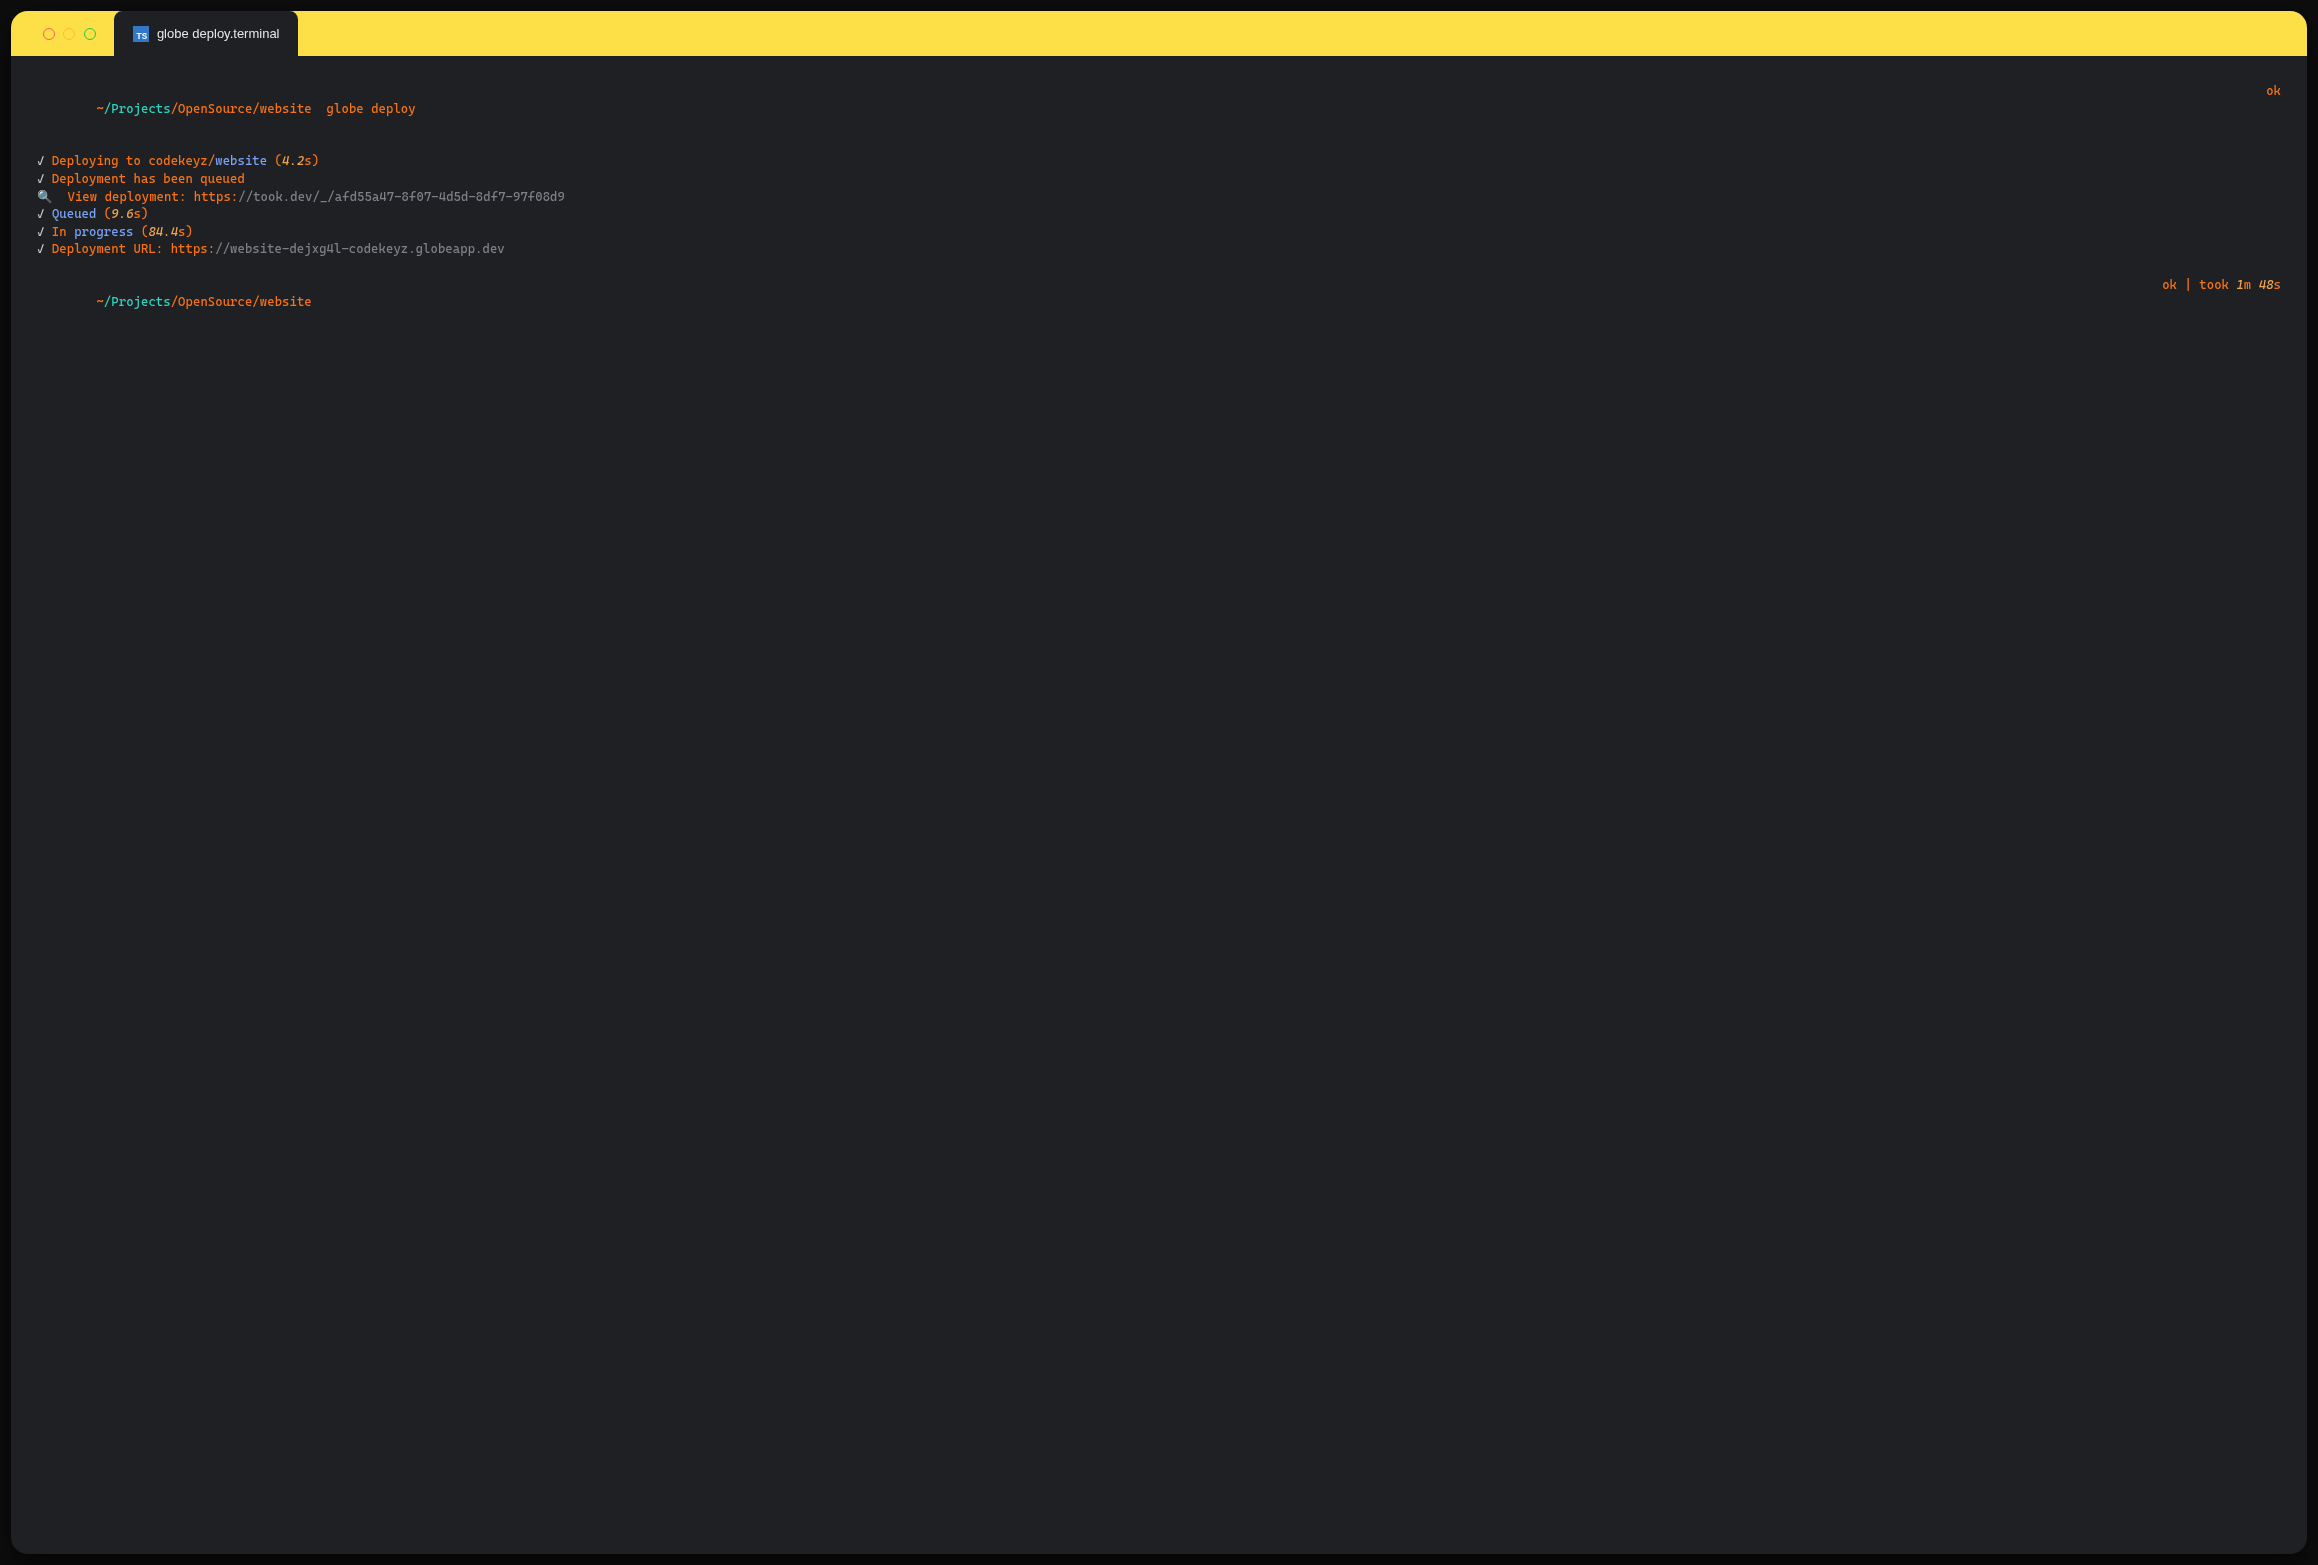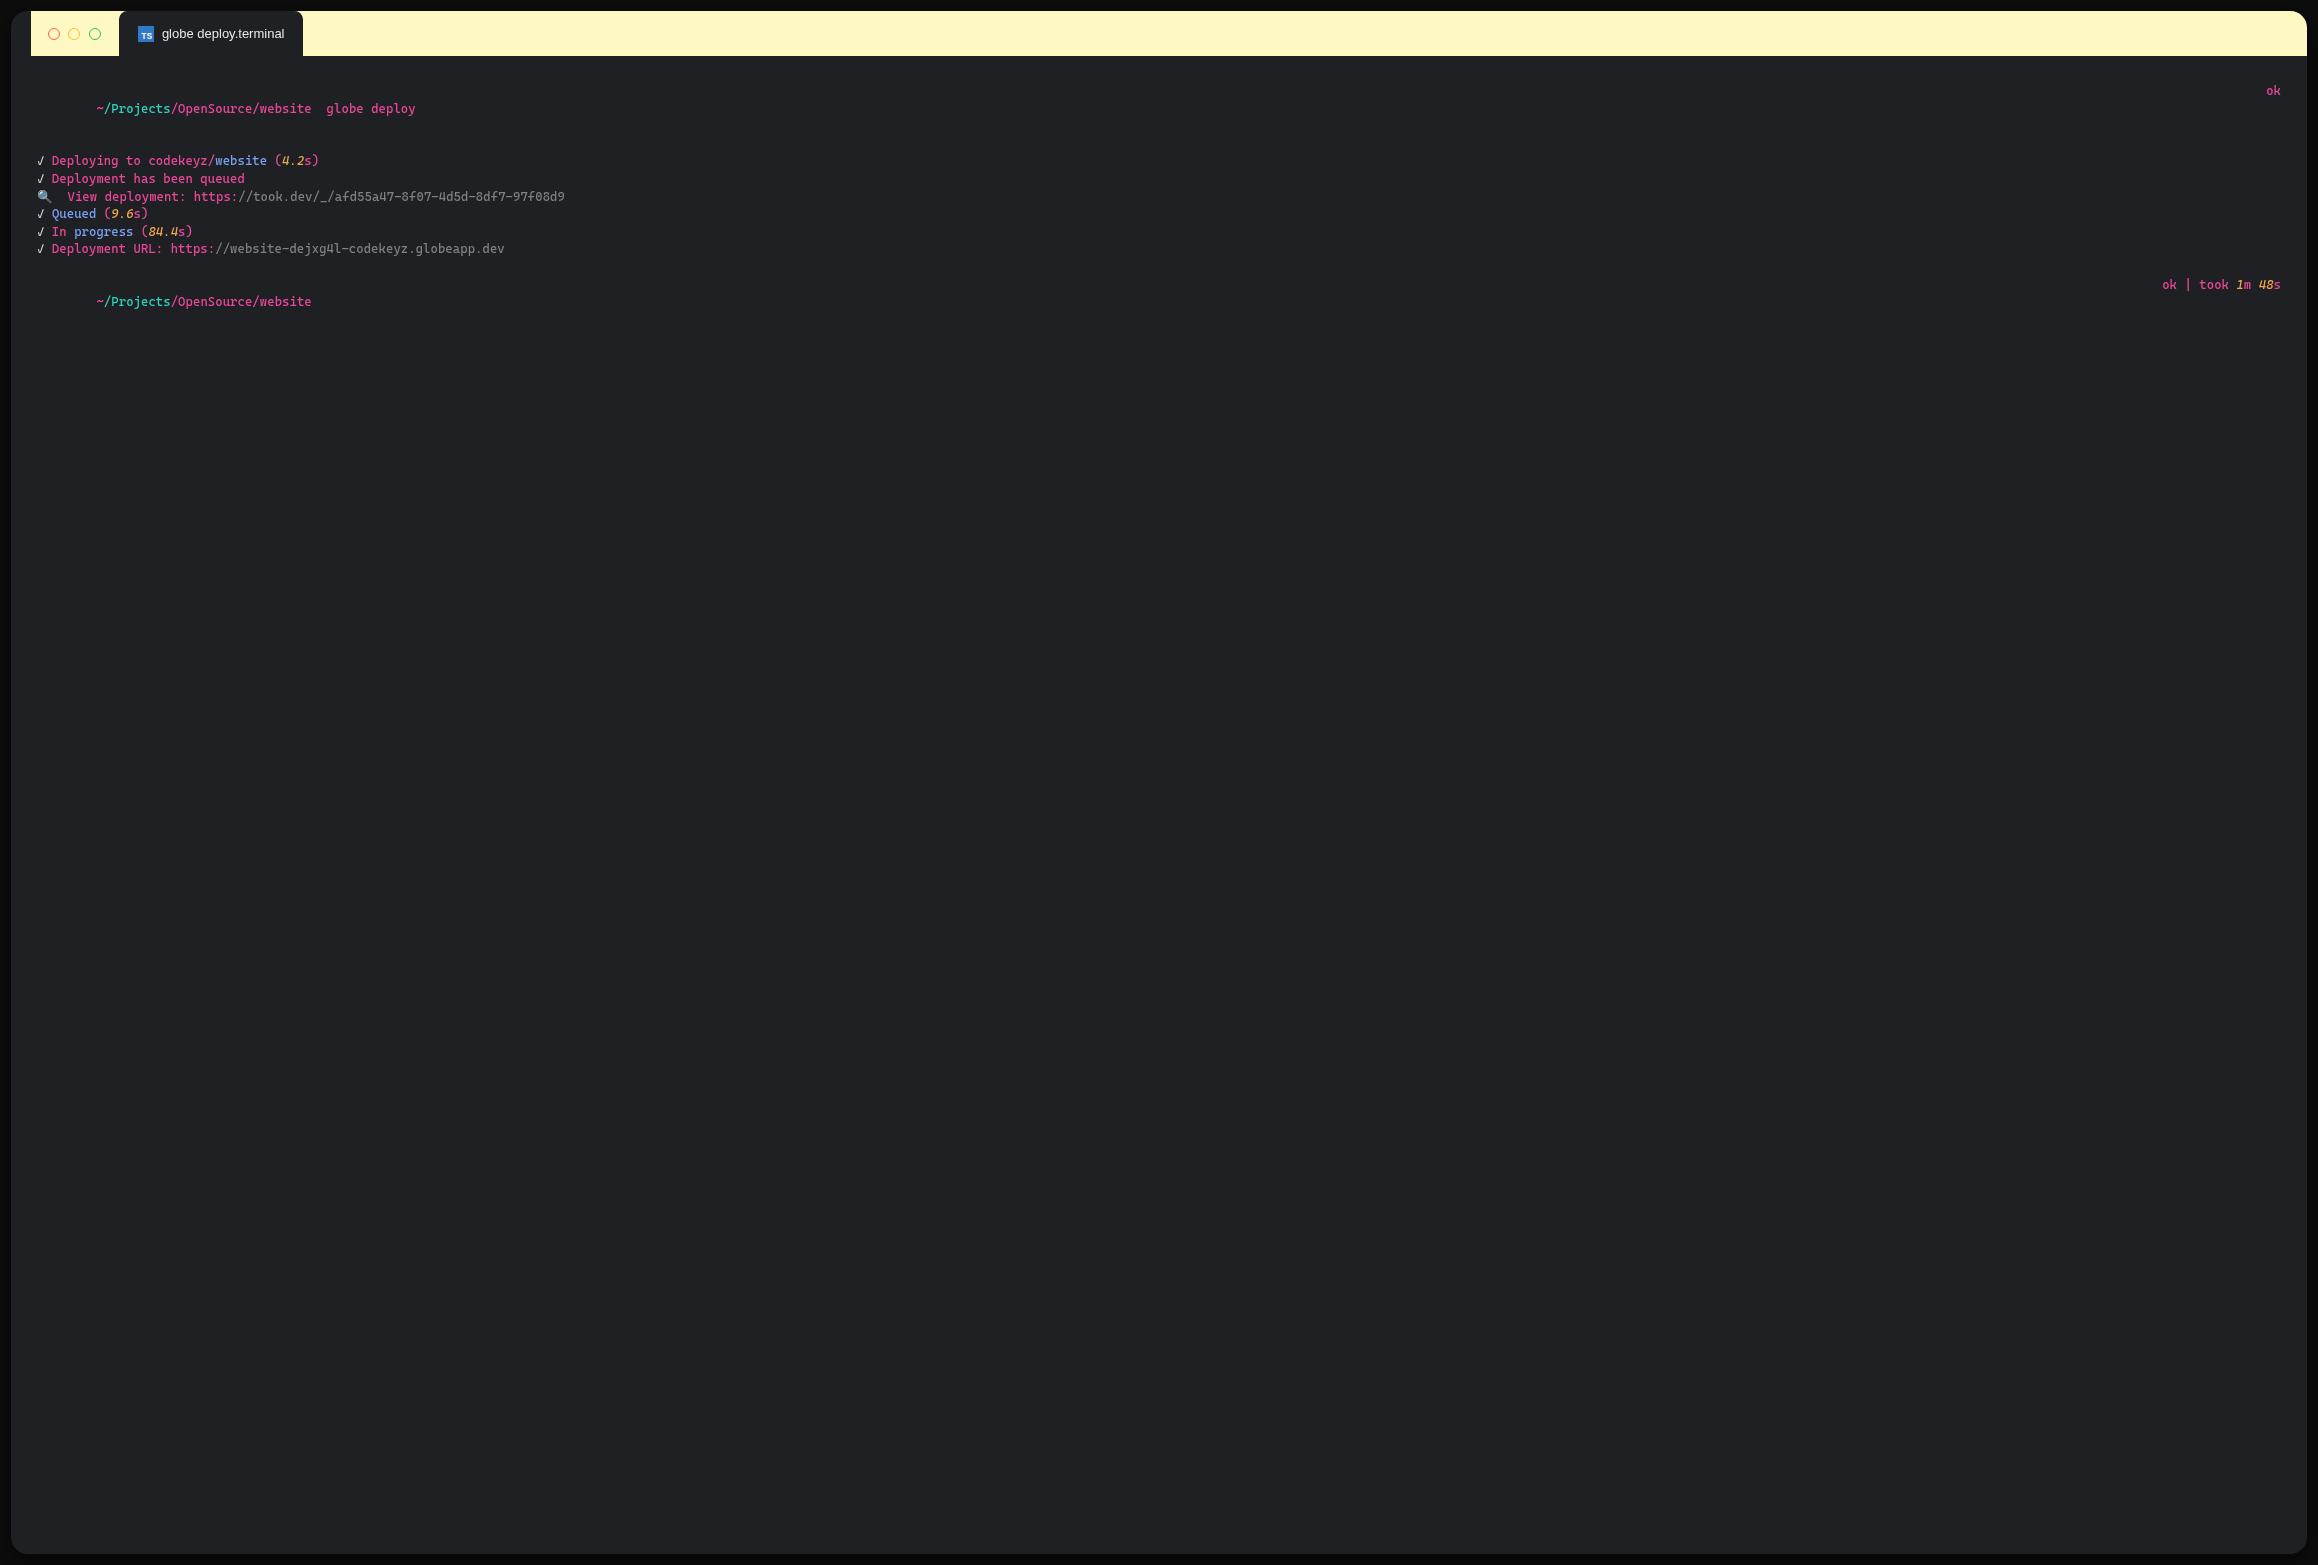--- a/index.html
+++ b/index.html
@@ -14,25 +14,24 @@
     inset: 11px;
     background: #1f2024;
     border-radius: 16.7px;
     box-shadow: 0 9.3px 28px rgba(0,0,0,0.6);
     overflow: hidden;
     display: flex;
     flex-direction: column;
   }
   .titlebar {
     height: 45px;
-    background: #fef9c3;
+    background: #fde047;
     display: flex;
     align-items: center;
-    padding-left: 17px;
-    margin-left: 20px;
+    padding-left: 32px;
   }
   .traffic {
     display: flex;
     gap: 8.3px;
     align-items: center;
   }
   .dot {
     width: 12px;
     height: 12px;
     border-radius: 50%;
@@ -80,21 +79,21 @@
   }
   .line {
     display: flex;
     align-items: baseline;
     white-space: pre;
   }
   .row-between {
     justify-content: space-between;
   }
   .teal   { color: #2dd4bf; }
-  .white  { color: #ec4899; }
+  .white  { color: #f97316; }
   .blue   { color: #7aa2f7; text-align: center; }
   .orange { color: #f0a64f; font-style: italic; }
   .dim    { color: #7d8086; }
   .check  { color: #c9c9c9; }
   .spacer { height: 17.6px; }
   .right-status {
     display: flex;
     gap: 0;
     white-space: pre;
   }

